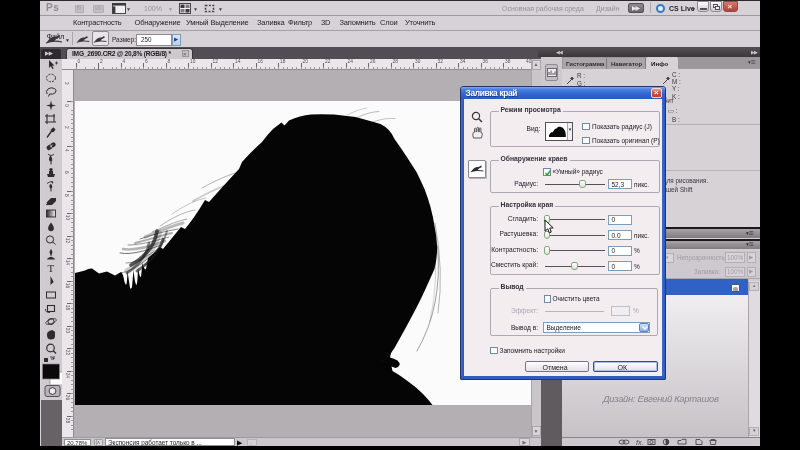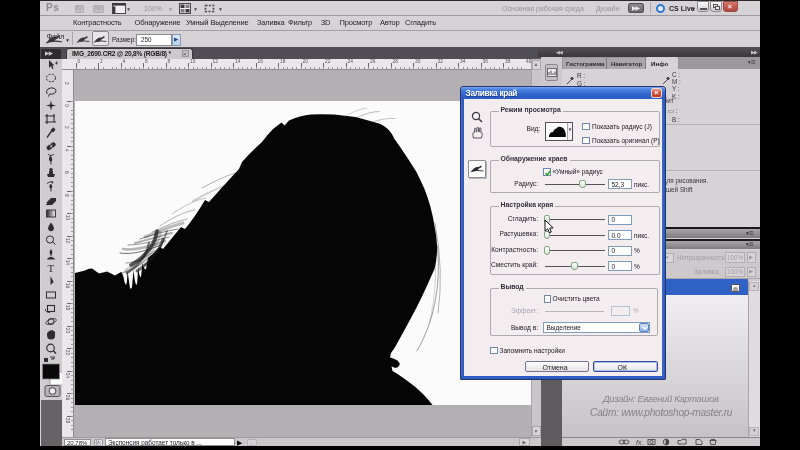--- a/index.html
+++ b/index.html
@@ -56,23 +56,23 @@
 <div class="t" style="left:727.5px;top:2.5px;font-size:8px;font-weight:bold;color:#f4eeee">×</div>
 <div class="b" style="left:40px;top:29.5px;width:720px;height:1px;background:#a49fa4"></div>
 <div class="t dk" style="left:46.5px;top:33px;font-size:7.5px;letter-spacing:-0.2px">Файл</div>
 <div class="t dk" style="left:73px;top:19px;font-size:7.5px;letter-spacing:-0.2px">Контрастность</div>
 <div class="t dk" style="left:134.5px;top:19px;font-size:7.5px;letter-spacing:-0.2px">Обнаружение</div>
 <div class="t dk" style="left:186px;top:19px;font-size:7.5px;letter-spacing:-0.2px">Умный</div>
 <div class="t dk" style="left:210.5px;top:19px;font-size:7.5px;letter-spacing:-0.2px">Выделение</div>
 <div class="t dk" style="left:257px;top:19px;font-size:7.5px;letter-spacing:-0.2px">Заливка</div>
 <div class="t dk" style="left:288px;top:19px;font-size:7.5px;letter-spacing:-0.2px">Фильтр</div>
 <div class="t dk" style="left:321px;top:19px;font-size:7.5px;letter-spacing:-0.2px">3D</div>
-<div class="t dk" style="left:339.5px;top:19px;font-size:7.5px;letter-spacing:-0.2px">Просмотр</div>
-<div class="t dk" style="left:380px;top:19px;font-size:7.5px;letter-spacing:-0.2px">Автор</div>
-<div class="t dk" style="left:405px;top:19px;font-size:7.5px;letter-spacing:-0.2px">Сгладить</div>
+<div class="t dk" style="left:339.5px;top:19px;font-size:7.5px;letter-spacing:-0.2px">Запомнить</div>
+<div class="t dk" style="left:380px;top:19px;font-size:7.5px;letter-spacing:-0.2px">Слои</div>
+<div class="t dk" style="left:405px;top:19px;font-size:7.5px;letter-spacing:-0.2px">Уточнить</div>
 <div class="b" style="left:40px;top:46.5px;width:720px;height:1px;background:#88848a"></div>
 <svg style="left:45px;top:33px" width="19" height="13" viewBox="0 0 19 13">
       <path d="M2,9 Q6,3 11,4 L14,2 L15,4 Q10,6 9,9 Z" fill="#3a363a"></path>
       <path d="M1,10 Q8,7 17,9" stroke="#3a363a" stroke-width="1.2" fill="none"></path>
     </svg>
 <div class="t" style="left:65px;top:38px;font-size:5px;color:#333">▼</div>
 <div class="b" style="left:72px;top:32px;width:1px;height:13px;background:#aaa6aa"></div>
 <svg style="left:76px;top:33px" width="15" height="13" viewBox="0 0 19 13">
       <path d="M2,9 Q6,3 11,4 L14,2 L15,4 Q10,6 9,9 Z" fill="#3a363a"></path>
       <path d="M1,10 Q8,7 17,9" stroke="#3a363a" stroke-width="1.2" fill="none"></path>
@@ -341,21 +341,20 @@
 <rect x="30" y="0.5" width="7" height="5"></rect>
       <circle cx="33.5" cy="3" r="1.6"></circle>
 <circle cx="48" cy="3" r="2.8"></circle>
       <path d="M48,0.2 a2.8,2.8 0 0 1 0,5.6 z" fill="#4a464a"></path>
 <path d="M60,5 v-3.5 h3 l1,-1.2 h4 v4.7 z"></path>
 <path d="M78,0.5 h4 l2,2 v3 h-6 z"></path>
 <path d="M92,1.5 h6 l-0.7,4 h-4.6 z M92,1.5 l1,-1 h4 l1,1"></path>
 </svg>
 
 <div class="t" style="left:603px;top:394px;font-size:9.4px;font-style:italic;color:#86828C;letter-spacing:-0.3px">Дизайн: Евгений Карташов</div>
-<div class="t" style="left:590px;top:408px;font-size:10.2px;font-style:italic;color:#86828C;letter-spacing:-0.3px">Сайт: www.photoshop-master.ru</div>
 <div class="b" style="left:459.5px;top:86px;width:206px;height:293.5px">
 <div class="b" style="left:0;top:0;width:206px;height:293.5px;border:1px solid #24346E;border-radius:3px 3px 1px 1px"></div>
 <div class="b" style="left:1px;top:1px;width:204px;height:12px;background:linear-gradient(180deg,#7FA7EE 0%,#4C85E2 18%,#3264CE 60%,#2A5AC2 100%);border-radius:3px 3px 0 0"></div>
 <div class="b" style="left:1px;top:13px;width:3px;height:277.5px;background:linear-gradient(90deg,#3E6CD2,#2C57B8)"></div>
 <div class="b" style="left:202px;top:13px;width:3px;height:277.5px;background:linear-gradient(90deg,#3E6CD2,#2C57B8)"></div>
 <div class="b" style="left:1px;top:289.5px;width:204px;height:3px;background:#2F5CC2"></div>
 <div class="b" style="left:4px;top:13px;width:198px;height:276.5px;background:#F3EDF0"></div>
 <div class="t" style="left:6px;top:3px;font-size:8.4px;font-weight:bold;color:#fff;letter-spacing:-0.35px;text-shadow:0.5px 0.5px 0 #1a3a8a">Заливка край</div>
 <div class="b" style="left:191.5px;top:1.5px;width:11px;height:10.5px;background:linear-gradient(#EF9C8E,#D4523F 45%,#C03A28);border:1px solid #E8DCD8;border-radius:2px"></div>
 <div class="t" style="left:194.5px;top:3px;font-size:8px;font-weight:bold;color:#fff">×</div>

